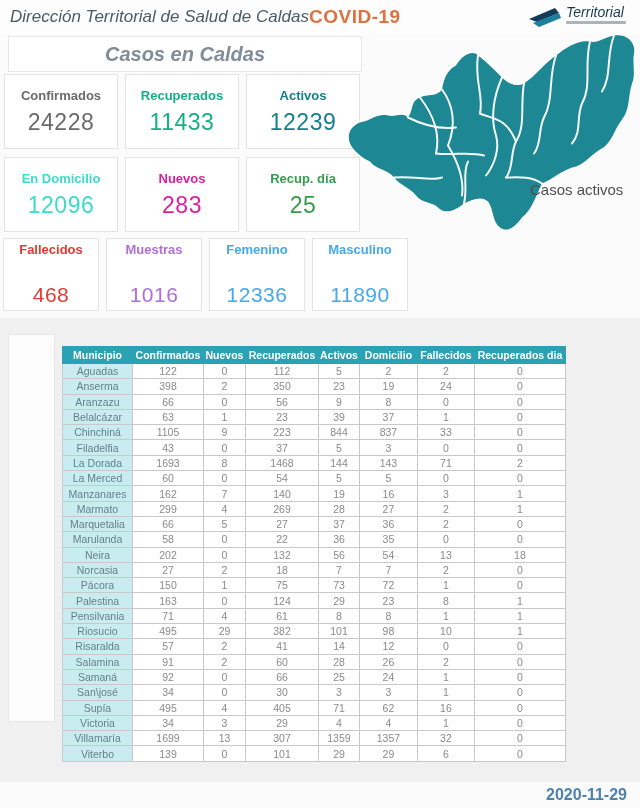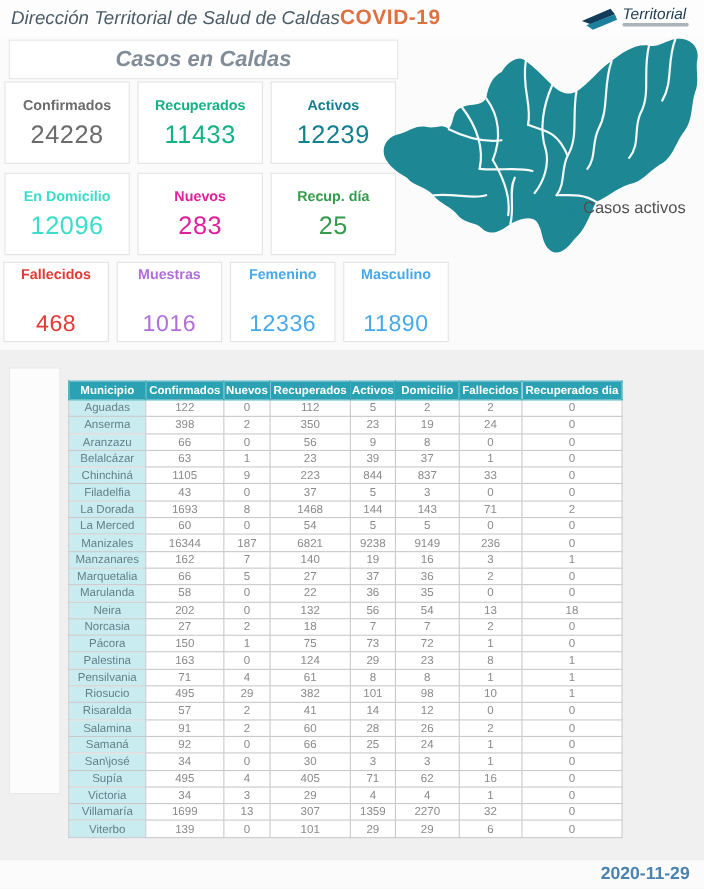--- a/index.html
+++ b/index.html
@@ -258,40 +258,40 @@
           <td class="muni">La Merced</td>
           <td>60</td>
           <td>0</td>
           <td>54</td>
           <td>5</td>
           <td>5</td>
           <td>0</td>
           <td>0</td>
         </tr>
         <tr>
-          <td class="muni">Manizales</td>
-          <td>16344</td>
-          <td>187</td>
-          <td>6821</td>
-          <td>9238</td>
-          <td>9149</td>
-          <td>236</td>
-          <td>0</td>
-        </tr>
-        <tr>
           <td class="muni">Manzanares</td>
           <td>162</td>
           <td>7</td>
           <td>140</td>
           <td>19</td>
           <td>16</td>
           <td>3</td>
           <td>1</td>
         </tr>
         <tr>
+          <td class="muni">Marmato</td>
+          <td>299</td>
+          <td>4</td>
+          <td>269</td>
+          <td>28</td>
+          <td>27</td>
+          <td>2</td>
+          <td>1</td>
+        </tr>
+        <tr>
           <td class="muni">Marquetalia</td>
           <td>66</td>
           <td>5</td>
           <td>27</td>
           <td>37</td>
           <td>36</td>
           <td>2</td>
           <td>0</td>
         </tr>
         <tr>
@@ -423,21 +423,21 @@
           <td>4</td>
           <td>1</td>
           <td>0</td>
         </tr>
         <tr>
           <td class="muni">Villamaría</td>
           <td>1699</td>
           <td>13</td>
           <td>307</td>
           <td>1359</td>
-          <td>2270</td>
+          <td>1357</td>
           <td>32</td>
           <td>0</td>
         </tr>
         <tr>
           <td class="muni">Viterbo</td>
           <td>139</td>
           <td>0</td>
           <td>101</td>
           <td>29</td>
           <td>29</td>

